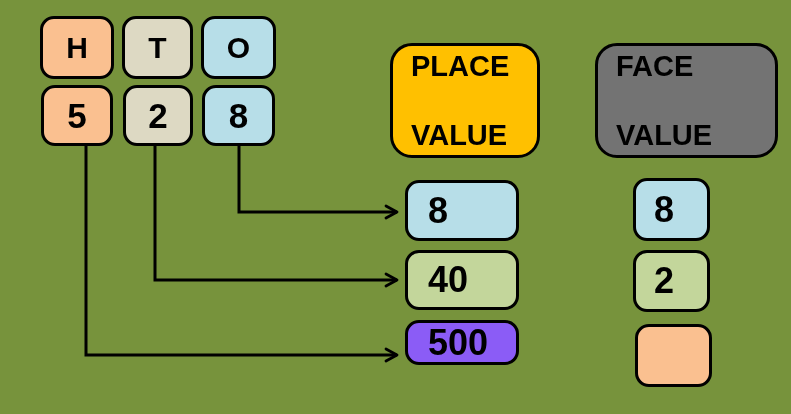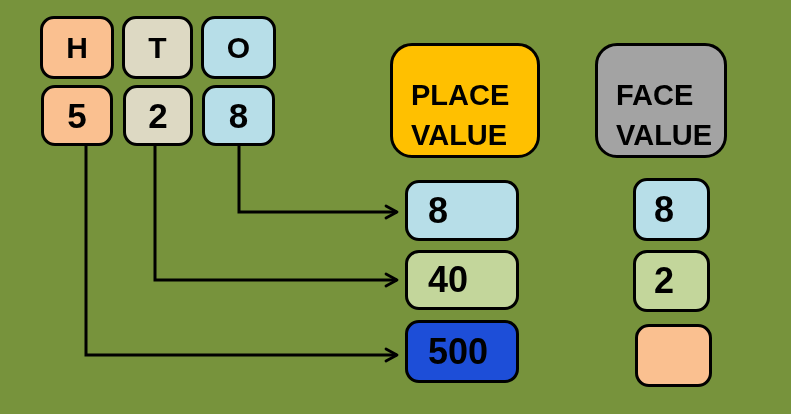--- a/index.html
+++ b/index.html
@@ -39,21 +39,21 @@
     padding-left: 18px;
     font-size: 36px;
   }
   .header {
     position: absolute;
     box-sizing: border-box;
     border: 3px solid #000;
     border-radius: 22px;
     display: flex;
     flex-direction: column;
-    justify-content: flex-end;
+    justify-content: space-between;
     padding-left: 18px;
     font-size: 29px;
     line-height: 1.38;
   }
   .arrows {
     position: absolute;
     left: 0;
     top: 0;
     pointer-events: none;
   }
@@ -79,26 +79,26 @@
   <div class="box" style="left: 201px; top: 16px; width: 75px; height: 63px; background-color: rgb(183, 222, 232);">O</div>
 
   <div class="box digit" style="left: 41px; top: 85px; width: 72px; height: 61px; background-color: rgb(250, 192, 144);">5</div>
   <div class="box digit" style="left: 123px; top: 85px; width: 70px; height: 61px; background-color: rgb(221, 217, 195);">2</div>
   <div class="box digit" style="left: 202px; top: 85px; width: 73px; height: 61px; background-color: rgb(183, 222, 232);">8</div>
 
   <div class="header" style="left: 390px; top: 43px; width: 150px; height: 115px; background-color: rgb(255, 192, 0);">
     <span>PLACE</span>
     <span>VALUE</span>
   </div>
-  <div class="header" style="left: 595px; top: 43px; width: 132px; height: 115px; background-color: #a3a3a3;">
+  <div class="header" style="left: 595px; top: 43px; width: 183px; height: 115px; background-color: #737373;">
     <span>FACE</span>
     <span>VALUE</span>
   </div>
 
   <div class="box value-box" style="left: 405px; top: 180px; width: 114px; height: 61px; background-color: rgb(183, 222, 232);">8</div>
   <div class="box value-box" style="left: 405px; top: 250px; width: 114px; height: 60px; background-color: rgb(195, 214, 155);">40</div>
-  <div class="box value-box" style="left: 405px; top: 320px; width: 114px; height: 63px; background-color: #1d4ed8;">500</div>
+  <div class="box value-box" style="left: 405px; top: 320px; width: 114px; height: 45px; background-color: #8b5cf6;">500</div>
 
   <div class="box face-box" style="left: 633px; top: 178px; width: 77px; height: 63px; background-color: rgb(183, 222, 232);">8</div>
   <div class="box face-box" style="left: 633px; top: 250px; width: 77px; height: 62px; background-color: rgb(195, 214, 155);">2</div>
   <div class="box face-box" style="left: 635px; top: 324px; width: 77px; height: 63px; background-color: rgb(250, 192, 144);"></div>
 
 </div>
 
 </body></html>

